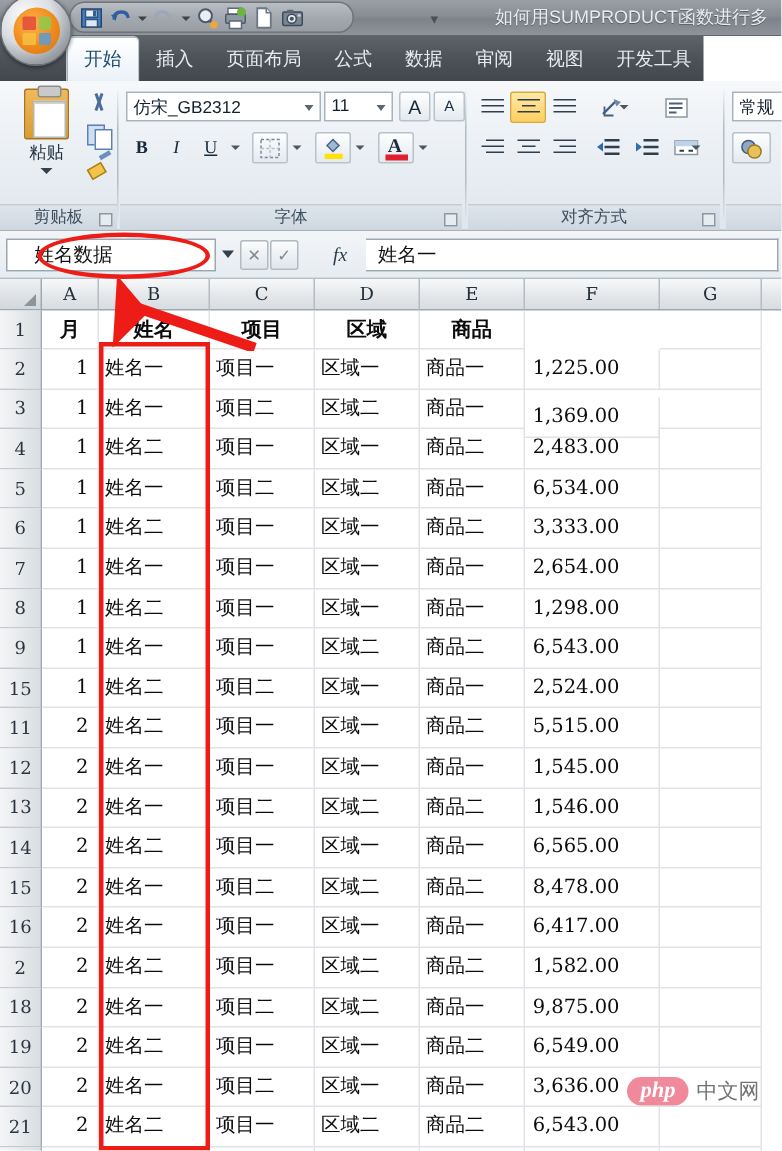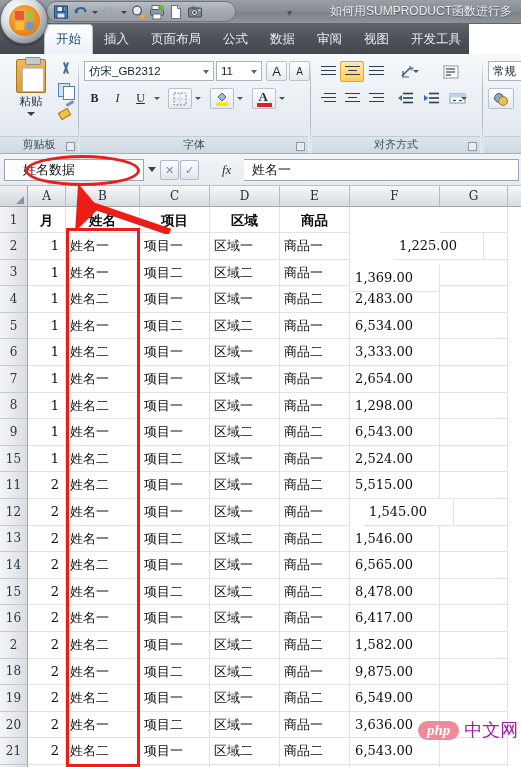--- a/index.html
+++ b/index.html
@@ -284,21 +284,21 @@
 
   .watermark {
     position: absolute; left: 418px; top: 718px; display: flex; align-items: center; gap: 5px;
     pointer-events: none;
   }
   .wm-php {
     background: #f08a9b; color: #fff; font-style: italic; font-weight: bold;
     font-size: 15px; padding: 1px 9px; border-radius: 11px;
     font-family: "Liberation Serif", serif;
   }
-  .wm-cn { font-size: 18px; color: #a21caf; font-family: "DejaVu Serif", serif; }
+  .wm-cn { font-size: 14px; color: #737373; font-family: "DejaVu Serif", serif; }
 </style>
 </head>
 <body>
 
 <div id="app">
 
   <div class="titlebar">
     <div class="qat">
 
       <span class="qat-ic">
@@ -602,21 +602,21 @@
     <div class="cell hdr" style="left:280px; top:21px; width:70px;">商品</div>
     <div class="cell" style="left:440px; top:21px; width:68px;"></div>
 
     <div id="rows">
         <div class="rowhead" style="top: 47px; height: 26.6px;">2</div>
         <div class="cell num" style="left: 28px; top: 47px; width: 38px; height: 26.6px; line-height: 26.6px;">1</div>
         <div class="cell txt" style="left: 66px; top: 47px; width: 74px; height: 26.6px; line-height: 26.6px;">姓名一</div>
         <div class="cell txt" style="left: 140px; top: 47px; width: 70px; height: 26.6px; line-height: 26.6px;">项目一</div>
         <div class="cell txt" style="left: 210px; top: 47px; width: 70px; height: 26.6px; line-height: 26.6px;">区域一</div>
         <div class="cell txt" style="left: 280px; top: 47px; width: 70px; height: 26.6px; line-height: 26.6px;">商品一</div>
-        <div class="cell numc" style="left: 350px; top: 47px; width: 90px; height: 26.6px; line-height: 26.6px; margin-left: 44px;">1,225.00</div>
+        <div class="cell numc" style="left: 350px; top: 47px; width: 90px; height: 26.6px; line-height: 26.6px;">1,225.00</div>
         <div class="cell" style="left: 440px; top: 47px; width: 68px; height: 26.6px;"></div>
         <div class="rowhead" style="top: 73.6px; height: 26.6px;">3</div>
         <div class="cell num" style="left: 28px; top: 73.6px; width: 38px; height: 26.6px; line-height: 26.6px;">1</div>
         <div class="cell txt" style="left: 66px; top: 73.6px; width: 74px; height: 26.6px; line-height: 26.6px;">姓名一</div>
         <div class="cell txt" style="left: 140px; top: 73.6px; width: 70px; height: 26.6px; line-height: 26.6px;">项目二</div>
         <div class="cell txt" style="left: 210px; top: 73.6px; width: 70px; height: 26.6px; line-height: 26.6px;">区域二</div>
         <div class="cell txt" style="left: 280px; top: 73.6px; width: 70px; height: 26.6px; line-height: 26.6px;">商品一</div>
         <div class="cell numc" style="left: 350px; top: 79px; width: 90px; height: 26.6px; line-height: 26.6px;">1,369.00</div>
         <div class="cell" style="left: 440px; top: 73.6px; width: 68px; height: 26.6px;"></div>
         <div class="rowhead" style="top: 100.2px; height: 26.6px;">4</div>
@@ -682,21 +682,21 @@
         <div class="cell txt" style="left: 210px; top: 286.4px; width: 70px; height: 26.6px; line-height: 26.6px;">区域一</div>
         <div class="cell txt" style="left: 280px; top: 286.4px; width: 70px; height: 26.6px; line-height: 26.6px;">商品二</div>
         <div class="cell numc" style="left: 350px; top: 286.4px; width: 90px; height: 26.6px; line-height: 26.6px;">5,515.00</div>
         <div class="cell" style="left: 440px; top: 286.4px; width: 68px; height: 26.6px;"></div>
         <div class="rowhead" style="top: 313px; height: 26.6px;">12</div>
         <div class="cell num" style="left: 28px; top: 313px; width: 38px; height: 26.6px; line-height: 26.6px;">2</div>
         <div class="cell txt" style="left: 66px; top: 313px; width: 74px; height: 26.6px; line-height: 26.6px;">姓名一</div>
         <div class="cell txt" style="left: 140px; top: 313px; width: 70px; height: 26.6px; line-height: 26.6px;">项目一</div>
         <div class="cell txt" style="left: 210px; top: 313px; width: 70px; height: 26.6px; line-height: 26.6px;">区域一</div>
         <div class="cell txt" style="left: 280px; top: 313px; width: 70px; height: 26.6px; line-height: 26.6px;">商品一</div>
-        <div class="cell numc" style="left: 364px; top: 313px; width: 90px; height: 26.6px; line-height: 26.6px;">1,545.00</div>
+        <div class="cell numc" style="left: 350px; top: 313px; width: 90px; height: 26.6px; line-height: 26.6px;">1,545.00</div>
         <div class="cell" style="left: 440px; top: 313px; width: 68px; height: 26.6px;"></div>
         <div class="rowhead" style="top: 339.6px; height: 26.6px;">13</div>
         <div class="cell num" style="left: 28px; top: 339.6px; width: 38px; height: 26.6px; line-height: 26.6px;">2</div>
         <div class="cell txt" style="left: 66px; top: 339.6px; width: 74px; height: 26.6px; line-height: 26.6px;">姓名一</div>
         <div class="cell txt" style="left: 140px; top: 339.6px; width: 70px; height: 26.6px; line-height: 26.6px;">项目二</div>
         <div class="cell txt" style="left: 210px; top: 339.6px; width: 70px; height: 26.6px; line-height: 26.6px;">区域二</div>
         <div class="cell txt" style="left: 280px; top: 339.6px; width: 70px; height: 26.6px; line-height: 26.6px;">商品二</div>
         <div class="cell numc" style="left: 350px; top: 339.6px; width: 90px; height: 26.6px; line-height: 26.6px;">1,546.00</div>
         <div class="cell" style="left: 440px; top: 339.6px; width: 68px; height: 26.6px;"></div>
         <div class="rowhead" style="top: 366.2px; height: 26.6px;">14</div>

